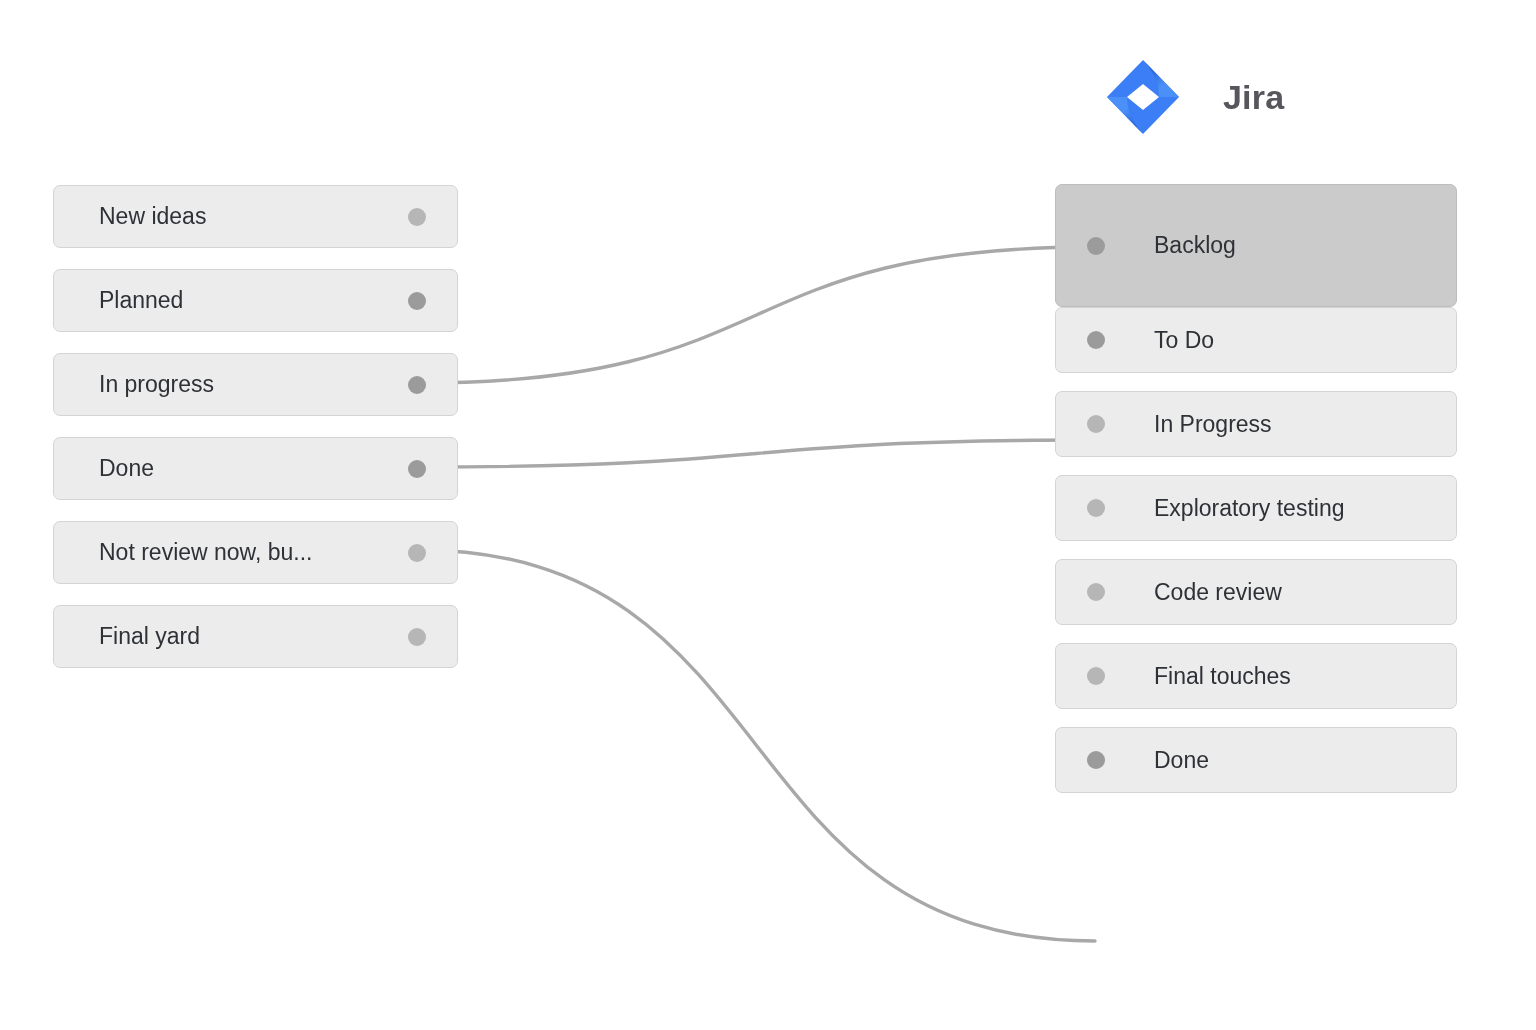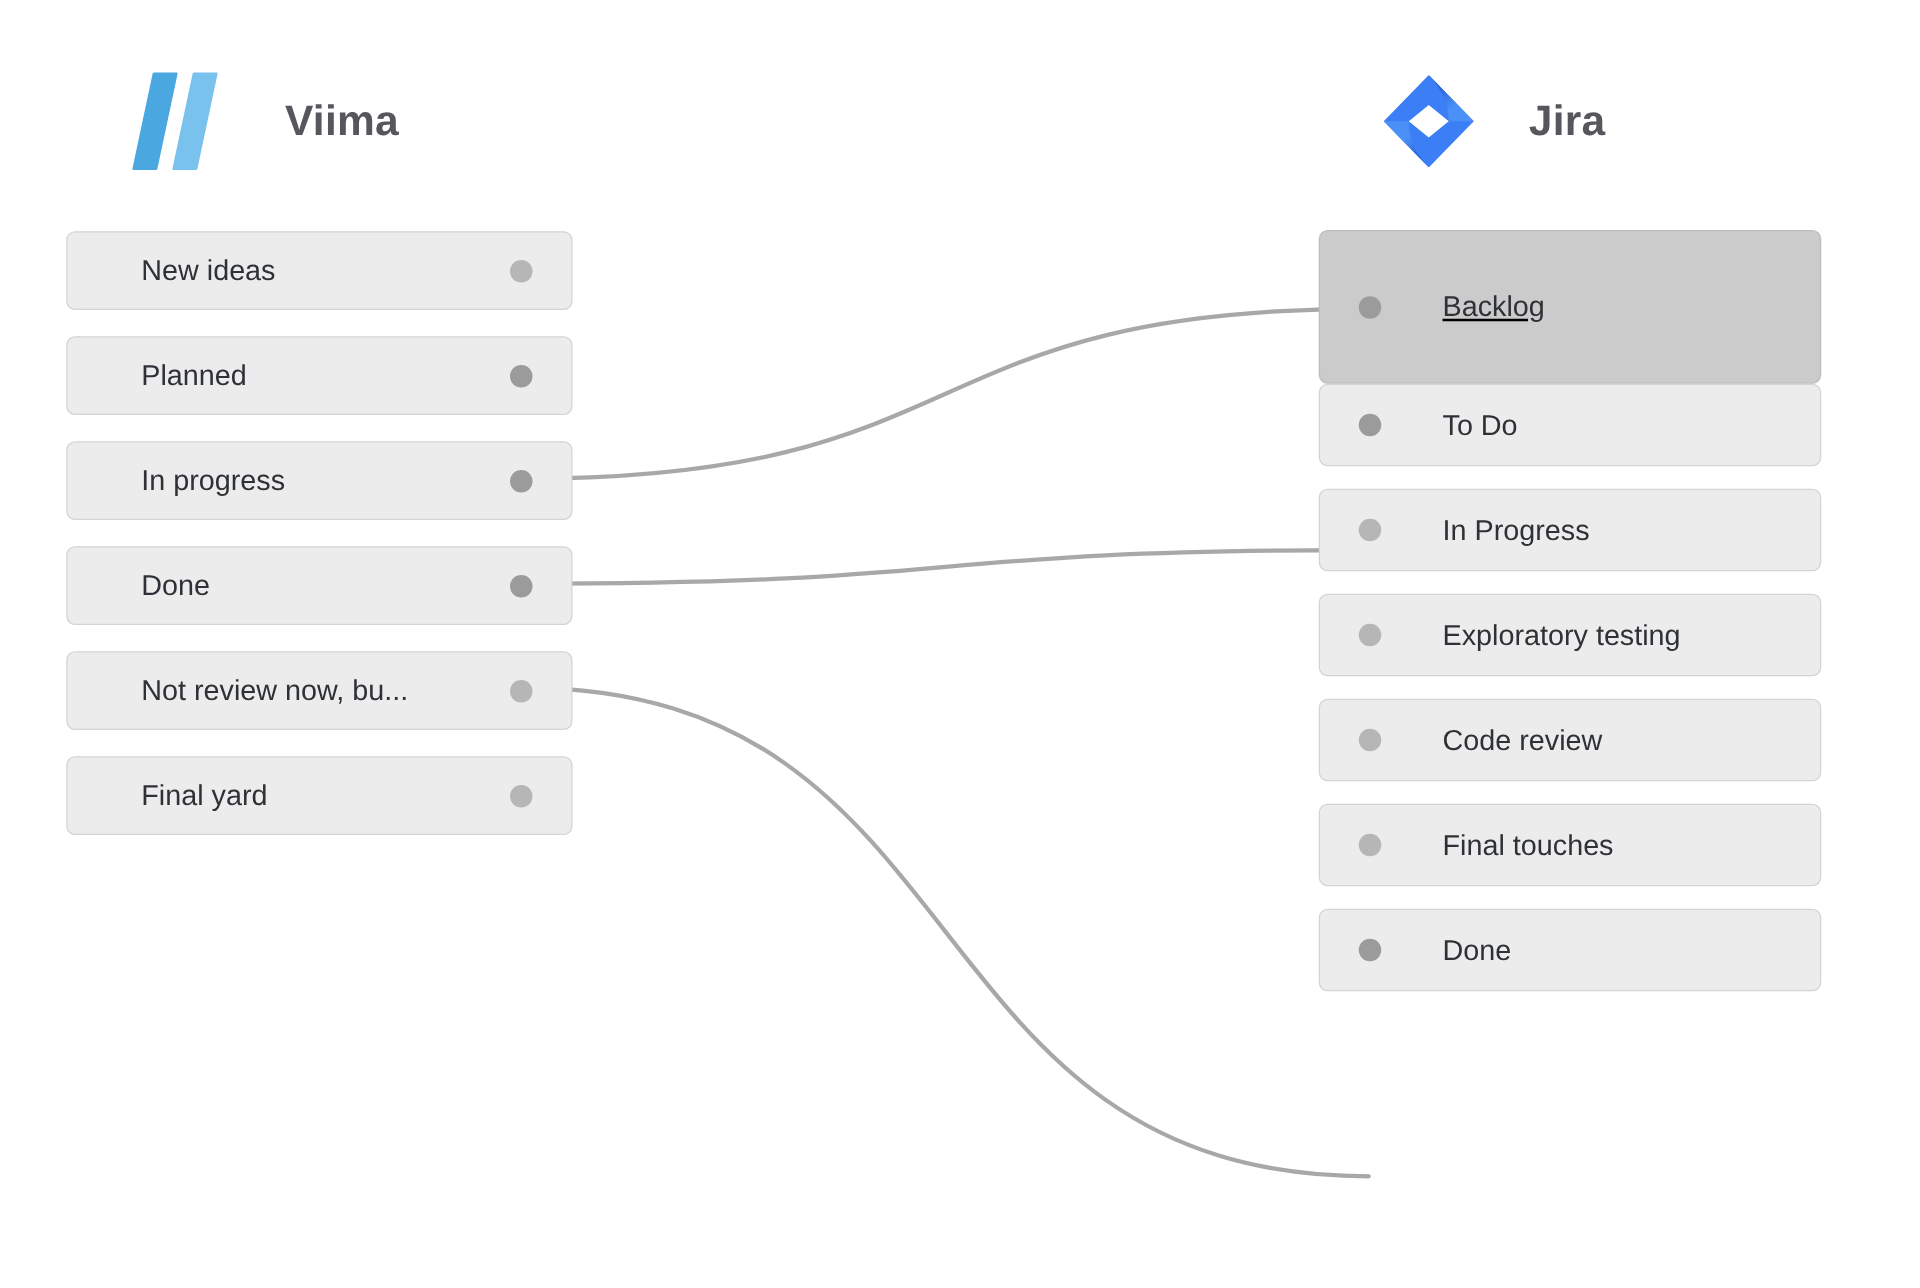--- a/index.html
+++ b/index.html
@@ -109,40 +109,39 @@
     border-radius: 50%;
     background: #b6b6b6;
   }
   .card-dot.linked { background: #9b9b9b; }
 
   
   .viima-card {
     width: 405px;
     height: 63px;
     margin-bottom: 21px;
-    padding-left: 59px;
+    padding-left: 45px;
   }
   .viima-card .card-dot { right: 31px; top: 50%; margin-top: -9px; }
 
   
   .jira-card {
     width: 402px;
     height: 66px;
     margin-bottom: 18px;
     padding-left: 98px;
   }
   .jira-card .card-dot { left: 31px; top: 50%; margin-top: -9px; }
 
   
   .jira-card.backlog {
     height: 123px;
     background: #cbcbcb;
     border-color: #bdbdbd;
     margin-bottom: 0;
-    text-decoration: underline;
   }
 
   
   .section-label {
     font-size: 22px;
     letter-spacing: 1.1px;
     color: #b5b5b5;
     margin: 44px 0 16px 4px;
     line-height: 1;
     white-space: nowrap;
@@ -154,27 +153,20 @@
 <div class="stage">
 
   <svg class="connector-layer" viewBox="0 0 1536 1030" width="1536" height="1030">
     <g id="connector-paths" fill="none" stroke="#a8a8a8" stroke-width="3.4" stroke-linecap="round">
         <path d="M 418 383 C 790.35 383, 722.65 247, 1095 247"></path>
         <path d="M 418 467 C 790.35 467, 722.65 440, 1095 440"></path>
         <path d="M 418 550 C 790.35 550, 722.65 941, 1095 941"></path>
       </g>
   </svg>
 
-  <div class="panel-header" id="viima-header">
-    <div class="viima-logo">
-      <span class="bar bar-left"></span>
-      <span class="bar bar-right"></span>
-    </div>
-    <span class="panel-title">Viima</span>
-  </div>
 
   <div class="panel-header" id="jira-header">
     <div class="jira-logo">
       <svg viewBox="0 0 76 78" width="76" height="78" aria-hidden="true">
         <defs>
           <linearGradient id="jg1" x1="0.4" y1="0.15" x2="0.72" y2="0.55">
             <stop offset="0" stop-color="#2b64d9"></stop>
             <stop offset="1" stop-color="#4a90f7"></stop>
           </linearGradient>
           <linearGradient id="jg2" x1="0.62" y1="0.9" x2="0.32" y2="0.48">

